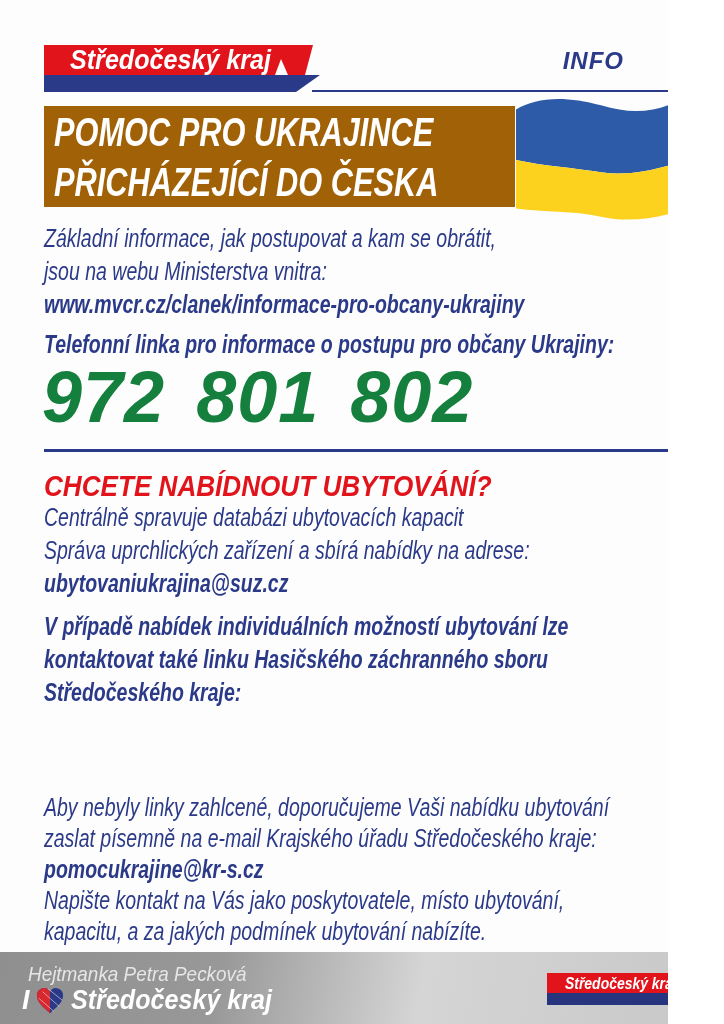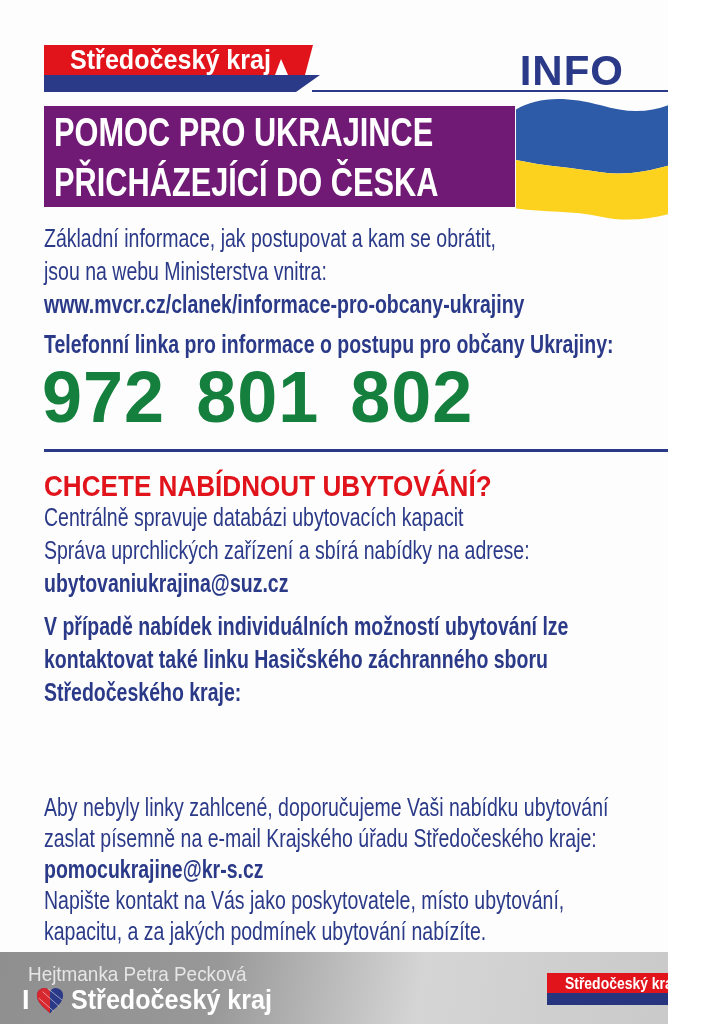--- a/index.html
+++ b/index.html
@@ -1,36 +1,37 @@
 <!DOCTYPE html>
 <html><head>
 <meta charset="utf-8">
 <style>
   html,body{margin:0;padding:0;}
   .page{
     position:relative; width:668px; height:1024px; overflow:hidden;
     background:#fdfdfd;
     font-family:"Liberation Sans", sans-serif;
+    font-style:italic;
   }
   
   .ribbon{position:absolute; left:44px; top:45px; width:276px; height:47px;}
   .ribbon svg{position:absolute; left:0; top:0;}
   .ribbon-text{
     position:absolute; left:26px; top:0; height:30px; line-height:31px;
     color:#ffffff; font-weight:bold; font-size:27px; white-space:nowrap;
     transform:scaleX(.93); transform-origin:0 0;
   }
   .info-label{
     position:absolute; right:44px; top:47px;
-    color:#2b3a88; font-size:42px; font-weight:bold; letter-spacing:1px;
+    color:#2b3a88; font-size:24px; font-weight:bold; letter-spacing:1px;
   }
   .top-rule{position:absolute; left:312px; top:90px; width:371px; height:2px; background:#2b3a88;}
   .banner{
     position:absolute; left:44px; top:106px; width:471px; height:101px;
-    background:#701a75; color:#ffffff;
+    background:#a16207; color:#ffffff;
     padding-top:1px; box-sizing:border-box;
   }
   .banner-line{
     margin-left:10px; font-size:41px; font-weight:bold; line-height:50px;
     white-space:nowrap; transform:scaleX(.75); transform-origin:0 50%;
   }
   .flag{position:absolute; left:514px; top:95px;}
   
   .para{
     position:absolute; left:44px; color:#2b3a88; font-size:26px; line-height:33px;

